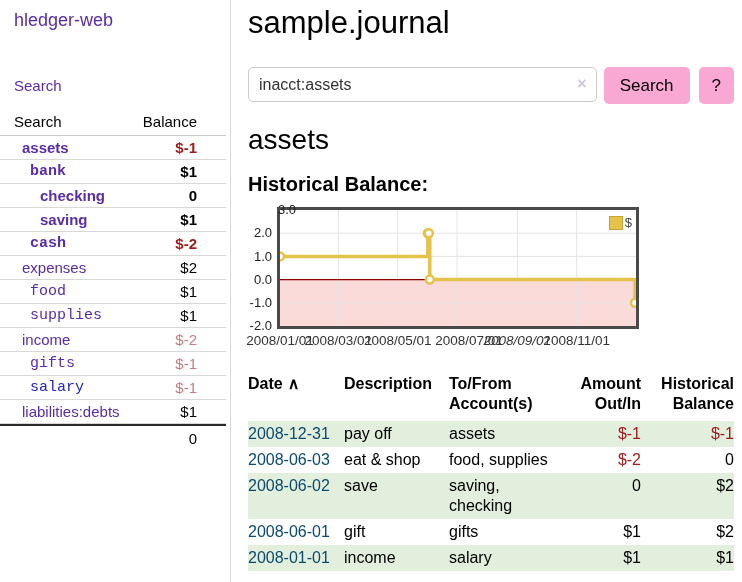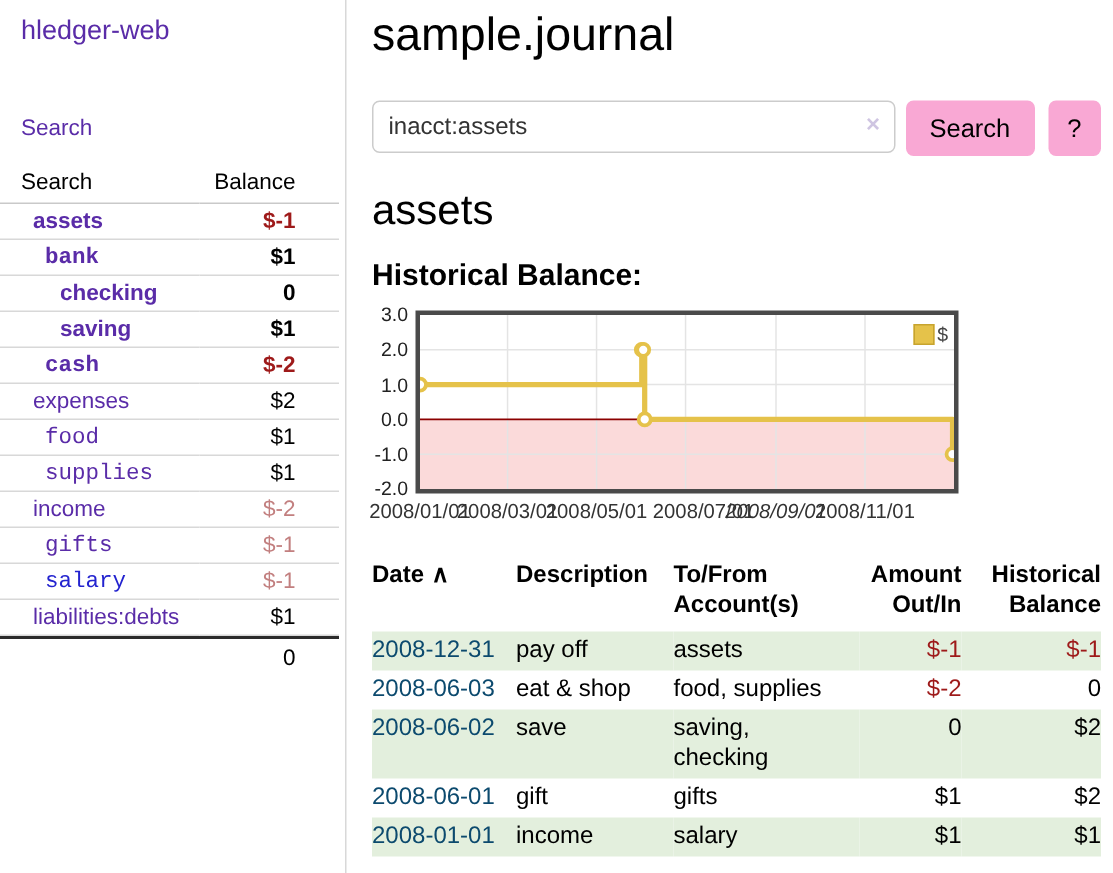--- a/index.html
+++ b/index.html
@@ -168,21 +168,21 @@
           <circle cx="147.84699453551914" cy="23.200000000000003" r="4" fill="#fff" stroke="#E5C24A" stroke-width="2.5"></circle>
           <circle cx="148.81967213114754" cy="23.200000000000003" r="4" fill="#fff" stroke="#E5C24A" stroke-width="2.5"></circle>
           <circle cx="149.79234972677597" cy="69.6" r="4" fill="#fff" stroke="#E5C24A" stroke-width="2.5"></circle>
           <circle cx="355.0273224043716" cy="92.80000000000001" r="4" fill="#fff" stroke="#E5C24A" stroke-width="2.5"></circle>
         </svg>
       <div class="legend">
         <span class="legend-swatch"></span>
         <span>$</span>
       </div>
     </div>
-  <div class="ytick" style="top: -4px;">3.0</div>
+  <div class="ytick" style="top: -4px; margin-left: 24px;">3.0</div>
       <div class="ytick" style="top: 19.2px;">2.0</div>
       <div class="ytick" style="top: 42.4px;">1.0</div>
       <div class="ytick" style="top: 65.6px;">0.0</div>
       <div class="ytick" style="top: 88.8px;">-1.0</div>
       <div class="ytick" style="top: 112px;">-2.0</div>
       <div class="xlabel" style="left: 32px;">2008/01/01</div>
       <div class="xlabel" style="left: 90.3607px;">2008/03/01</div>
       <div class="xlabel" style="left: 149.694px;">2008/05/01</div>
       <div class="xlabel" style="left: 209.027px; padding-left: 24px;">2008/07/01</div>
       <div class="xlabel" style="left: 269.333px; font-style: italic;">2008/09/01</div>

